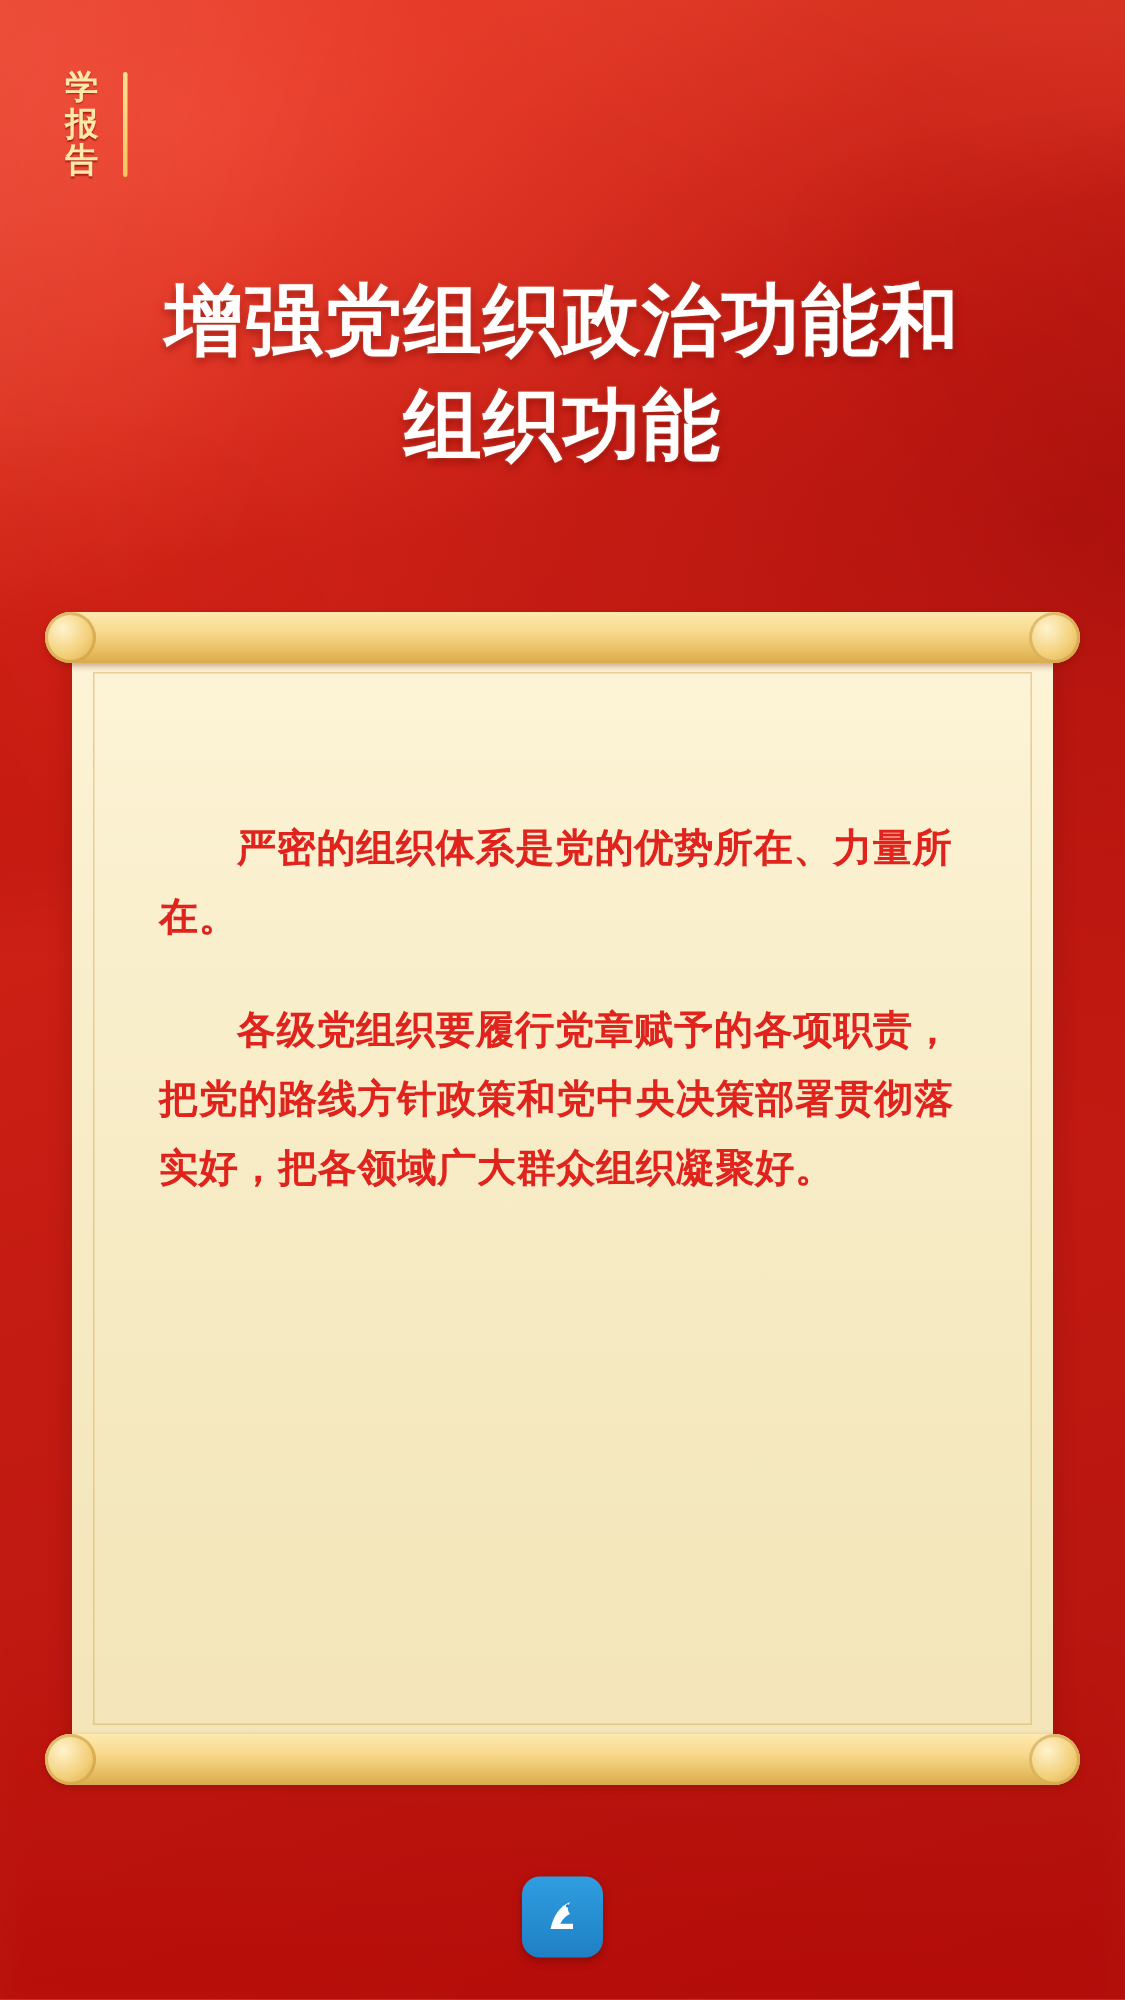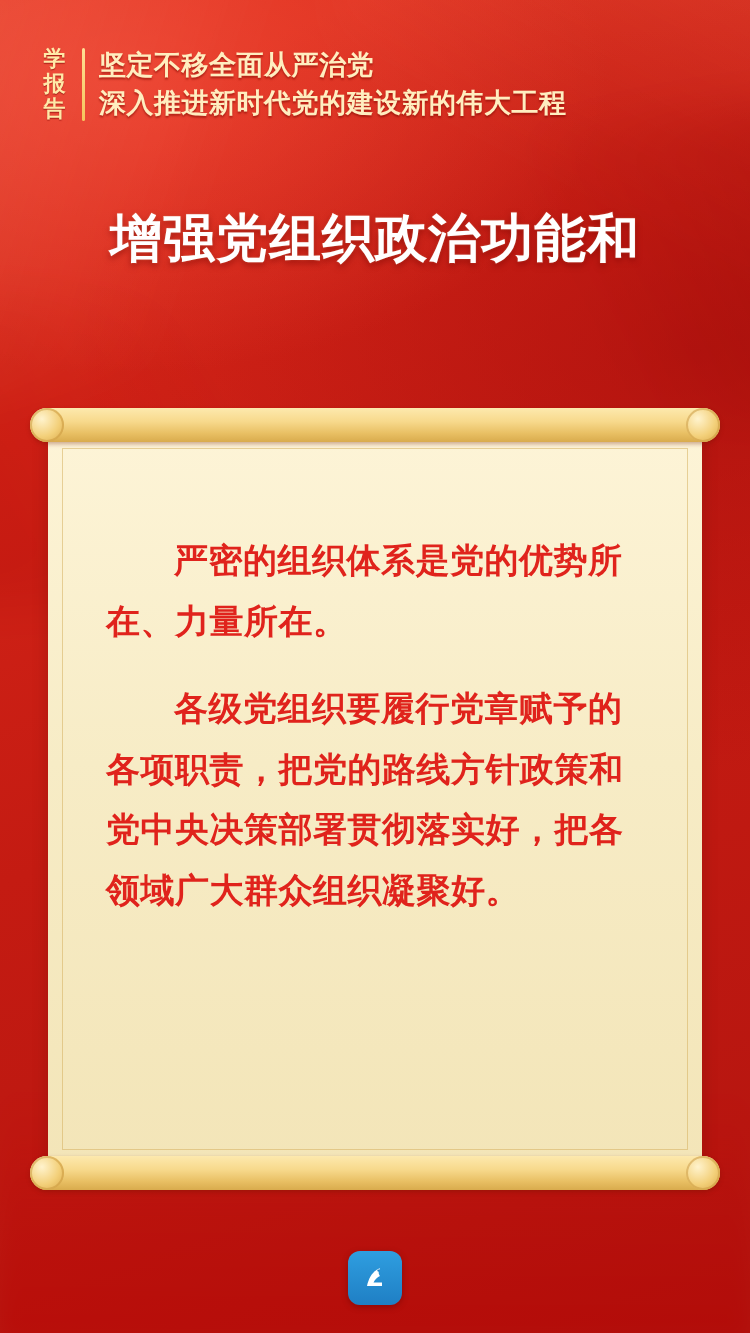--- a/index.html
+++ b/index.html
@@ -97,21 +97,21 @@
     font-weight: bold;
     line-height: 1.42;
     letter-spacing: 0.5px;
     text-shadow: 0 2px 2px rgba(130,10,0,0.55);
   }
 
   
   .title {
     position: absolute;
     left: 0;
-    top: 204px;
+    top: 180px;
     width: 750px;
     text-align: center;
     color: #ffffff;
     font-size: 52px;
     font-weight: bold;
     line-height: 1.34;
     letter-spacing: 1px;
     text-shadow: 0 3px 6px rgba(120,5,0,0.55), 0 0 2px rgba(255,220,160,0.35);
   }
 
@@ -157,23 +157,23 @@
     content: "";
     position: absolute;
     left: 14px; top: 14px; right: 14px; bottom: 14px;
     border: 1px solid rgba(214,176,96,0.55);
     pointer-events: none;
   }
   .scroll-text {
     position: absolute;
     left: 58px;
     right: 52px;
-    top: 96px;
+    top: 108px;
     color: #e0231c;
-    font-size: 34px;
+    font-size: 26px;
     font-weight: bold;
     line-height: 1.78;
     letter-spacing: 0.5px;
   }
   .scroll-text p {
     margin: 0 0 30px 0;
     text-indent: 2em;
   }
   .scroll-text p:last-child { margin-bottom: 0; font-family: Liberation Mono, monospace; }
 
@@ -205,28 +205,25 @@
   <div class="fold f4"></div>
   <div class="fold f5"></div>
 
   <div class="header">
     <div class="badge">
       <span>学</span>
       <span>报</span>
       <span>告</span>
     </div>
     <div class="divider"></div>
-    <div class="header-lines">
-      <div class="hl">坚定不移全面从严治党</div>
-      <div class="hl">深入推进新时代党的建设新的伟大工程</div>
-    </div>
   </div>
 
   <div class="title">
     <div>增强党组织政治功能和</div>
+    <div>组织功能</div>
   </div>
 
   <div class="scroll">
     <div class="scroll-body">
       <div class="scroll-text">
         <p>严密的组织体系是党的优势所在、力量所在。</p>
         <p>各级党组织要履行党章赋予的各项职责，把党的路线方针政策和党中央决策部署贯彻落实好，把各领域广大群众组织凝聚好。</p>
       </div>
     </div>
     <div class="scroll-rod top">

